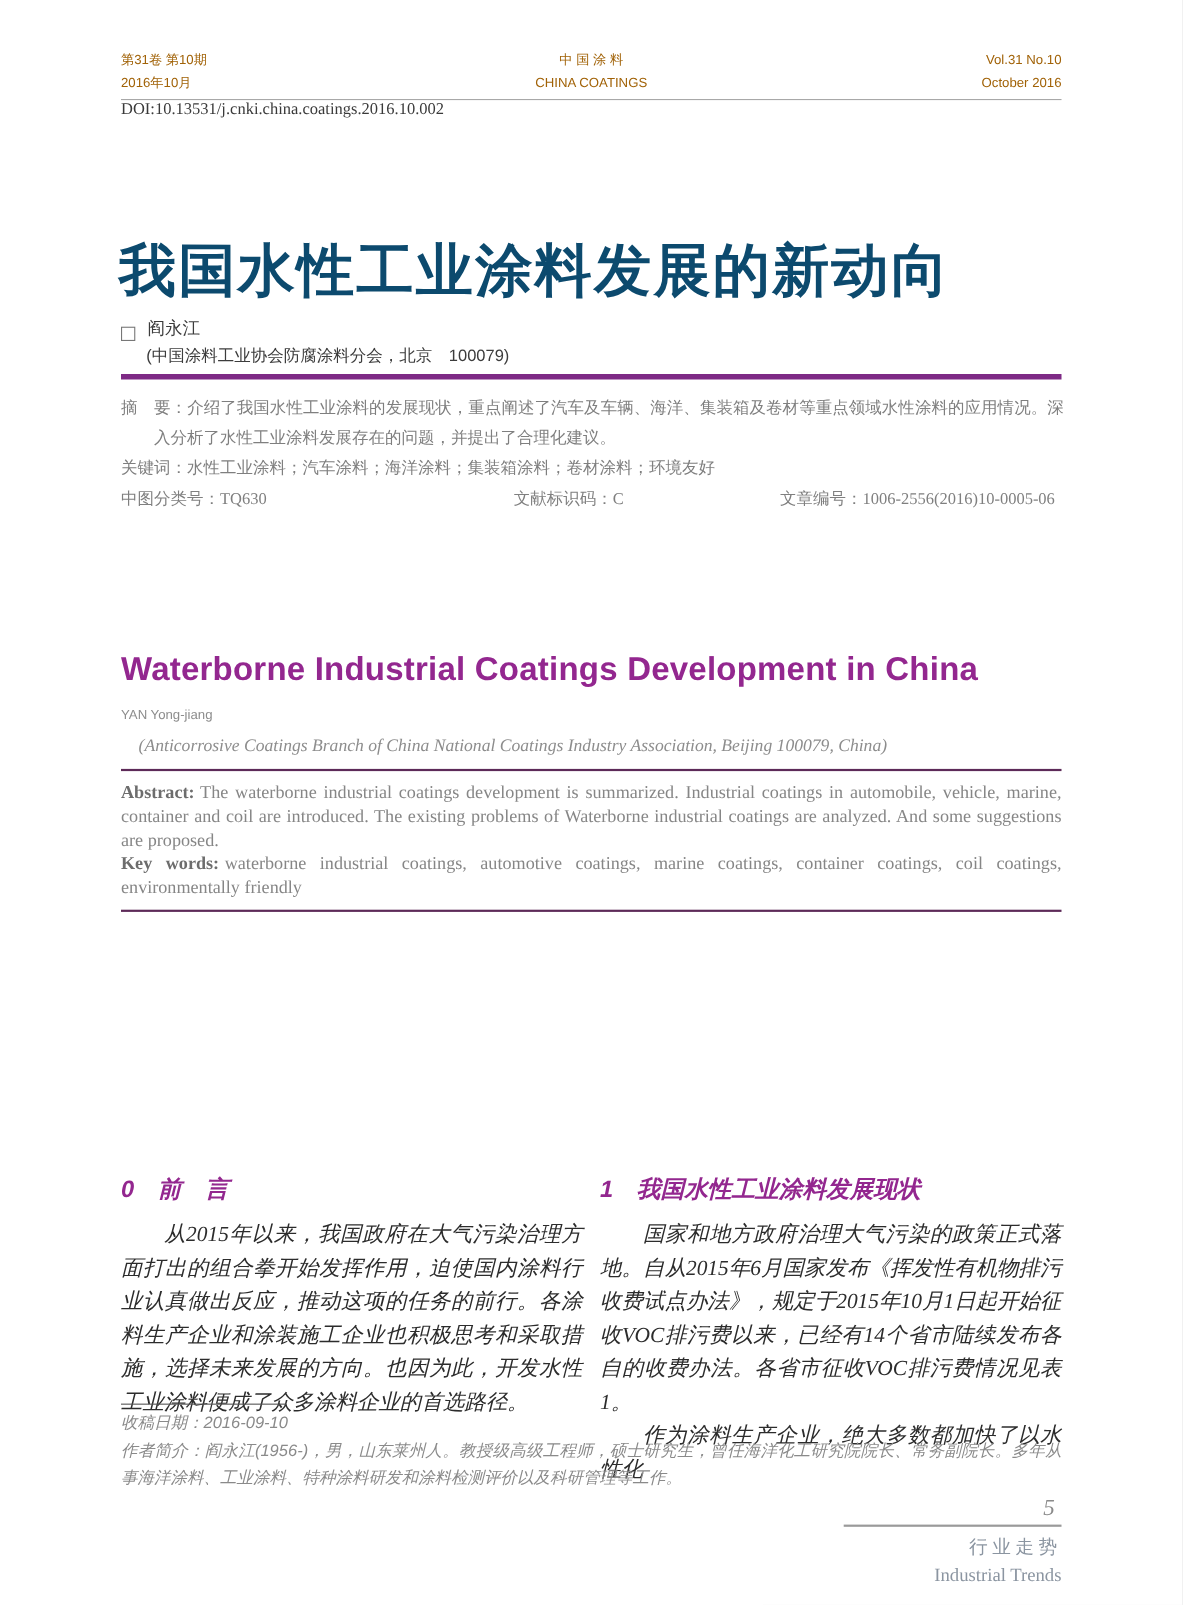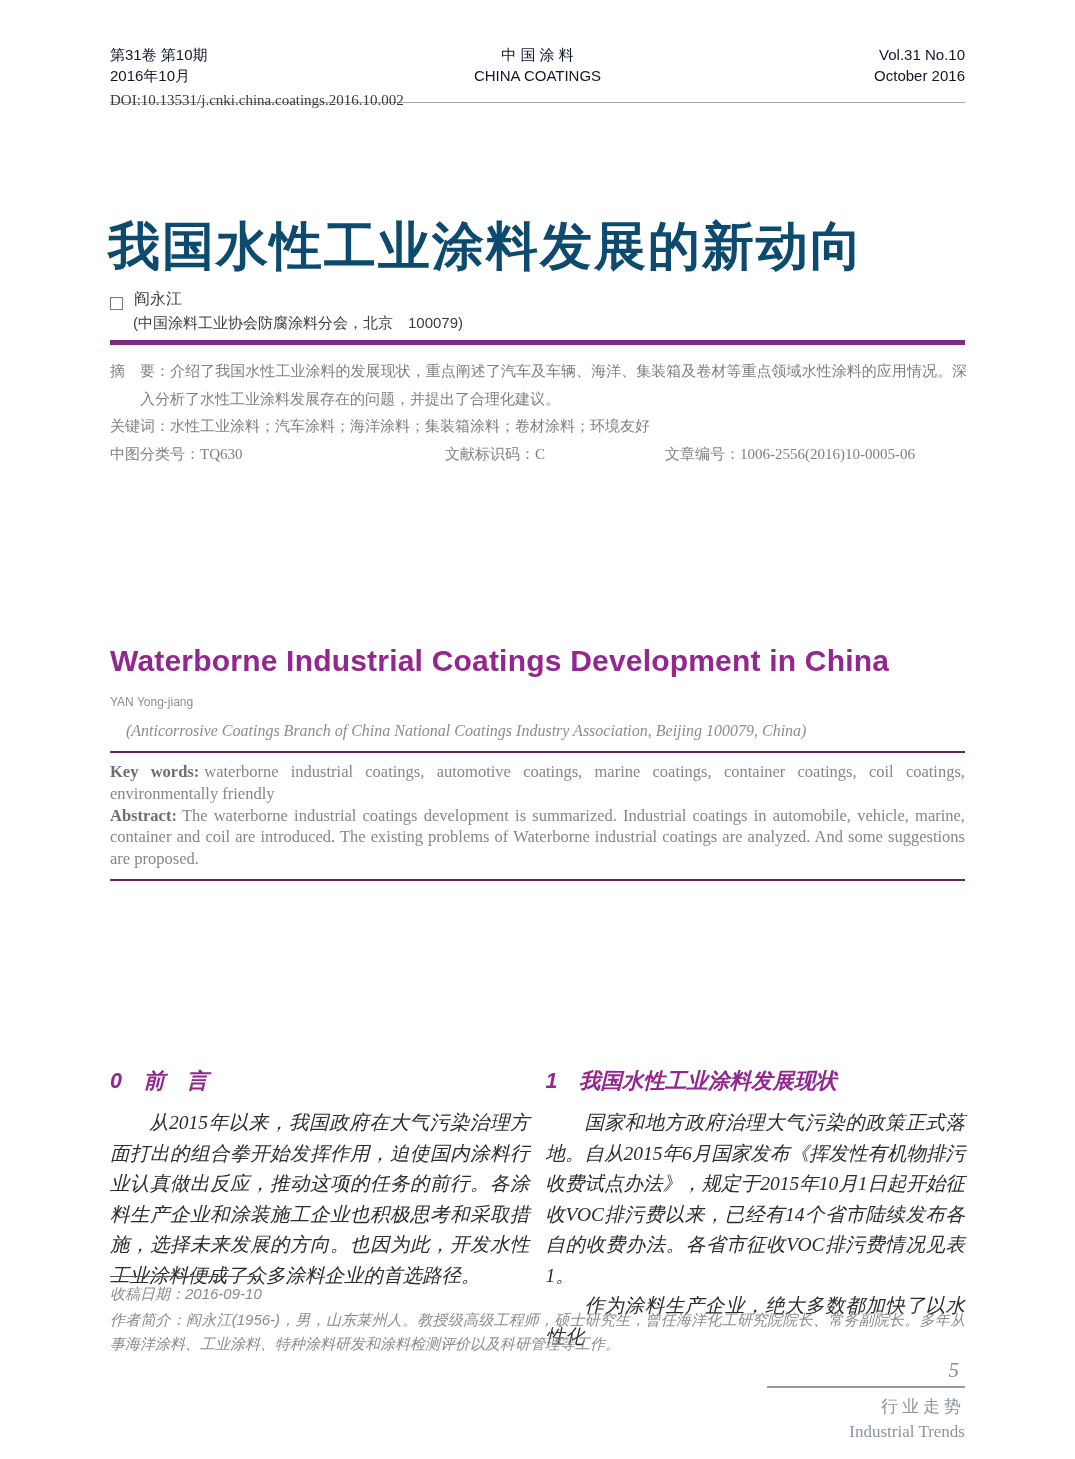--- a/index.html
+++ b/index.html
@@ -5,22 +5,22 @@
   html,body{margin:0;padding:0;background:#e8e8e8;}
   .page{
     position:relative;width:1075px;height:1459px;margin:0 auto;
     background:#ffffff;overflow:hidden;
     font-family:"Liberation Sans",sans-serif;
   }
   
   .hdr{
     position:absolute;top:44px;left:110px;right:110px;
     display:grid;grid-template-columns:1fr 1fr 1fr;
-    font-size:15px;line-height:21px;color:#0f172a;
-    border-bottom:1px solid #a8a8a8;padding-bottom:16px;
+    font-size:12px;line-height:21px;color:#a16207;
+    border-bottom:1px solid #a8a8a8;padding-bottom:4px;
   }
   .hdr .c{text-align:center;}
   .hdr .r{text-align:right;}
   .doi{
     position:absolute;top:92px;left:110px;
     font-family:"Liberation Serif",serif;font-size:15px;color:#3a3a3a;
   }
   
   .title-cn{
     position:absolute;top:212px;left:108px;right:110px;
@@ -44,23 +44,23 @@
     background:#7e2a85;
   }
   
   .abs-cn{
     position:absolute;top:358px;left:110px;right:108px;
     font-size:15px;line-height:27.5px;color:#7f7f7f;
     font-family:"Liberation Serif",serif;
   }
   .abs-cn p{margin:0;}
   .abs-cn .hang{padding-left:30px;text-indent:-30px;text-align:justify;}
-  .cls-row{display:grid;grid-template-columns:335px 220px auto;}
+  .cls-row{display:grid;grid-template-columns:335px 220px auto;gap:22px;}
   
-  .en-block{position:absolute;top:644px;left:110px;right:110px;}
+  .en-block{position:absolute;top:592px;left:110px;right:110px;}
   .title-en{
     margin:0;font-size:30px;font-weight:700;color:#93278F;
     letter-spacing:0.2px;
   }
   .author-en{margin:17px 0 0 0;font-size:12px;color:#8d8d8d;}
   .affil-en{
     margin:13px 0 0 16px;font-size:16px;color:#8d8d8d;
     font-style:italic;font-family:"Liberation Serif",serif;
   }
   .thin-rule{border:none;border-top:2px solid #5d2a58;margin:11px 0 8px 0;}
@@ -144,22 +144,22 @@
       <span>文章编号：1006-2556(2016)10-0005-06</span>
     </p>
   </div>
 
   <div class="en-block">
     <h1 class="title-en">Waterborne Industrial Coatings Development in China</h1>
     <p class="author-en">YAN Yong-jiang</p>
     <p class="affil-en">(Anticorrosive Coatings Branch of China National Coatings Industry Association, Beijing 100079, China)</p>
     <hr class="thin-rule">
     <div class="abs-en">
+      <p><b>Abstract:</b><span>The waterborne industrial coatings development is summarized. Industrial coatings in automobile, vehicle, marine, container and coil are introduced. The existing problems of Waterborne industrial coatings are analyzed. And some suggestions are proposed.</span></p>
       <p><b>Key words:</b><span>waterborne industrial coatings, automotive coatings, marine coatings, container coatings, coil coatings, environmentally friendly</span></p>
-      <p><b>Abstract:</b><span>The waterborne industrial coatings development is summarized. Industrial coatings in automobile, vehicle, marine, container and coil are introduced. The existing problems of Waterborne industrial coatings are analyzed. And some suggestions are proposed.</span></p>
     </div>
     <hr class="thin-rule2">
   </div>
 
   <div class="cols">
     <div class="col">
       <h2>0　前　言</h2>
       <p>从2015年以来，我国政府在大气污染治理方面打出的组合拳开始发挥作用，迫使国内涂料行业认真做出反应，推动这项的任务的前行。各涂料生产企业和涂装施工企业也积极思考和采取措施，选择未来发展的方向。也因为此，开发水性工业涂料便成了众多涂料企业的首选路径。</p>
     </div>
     <div class="col">

